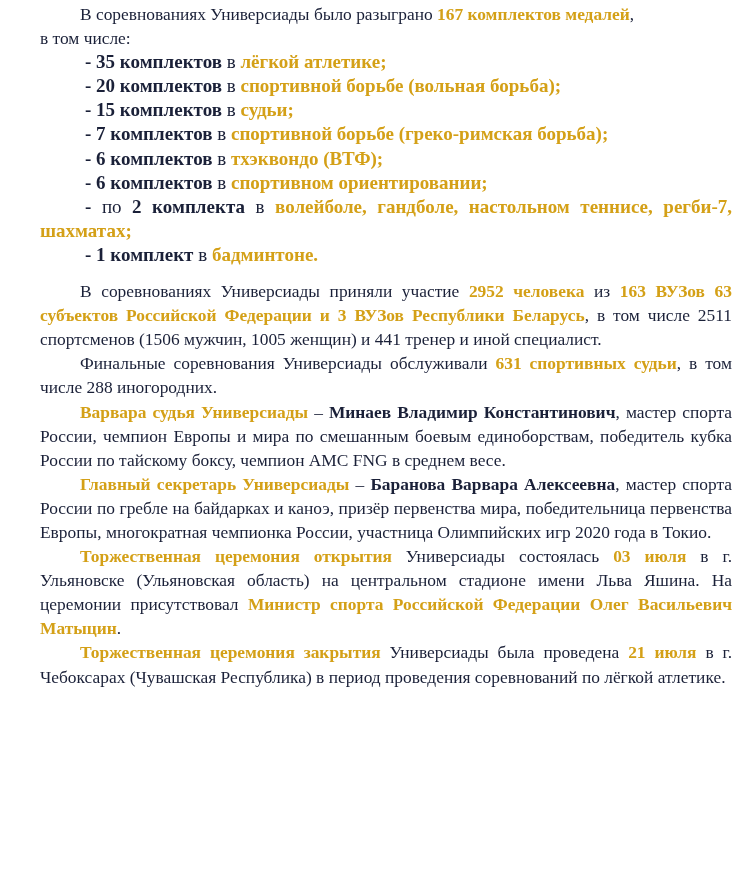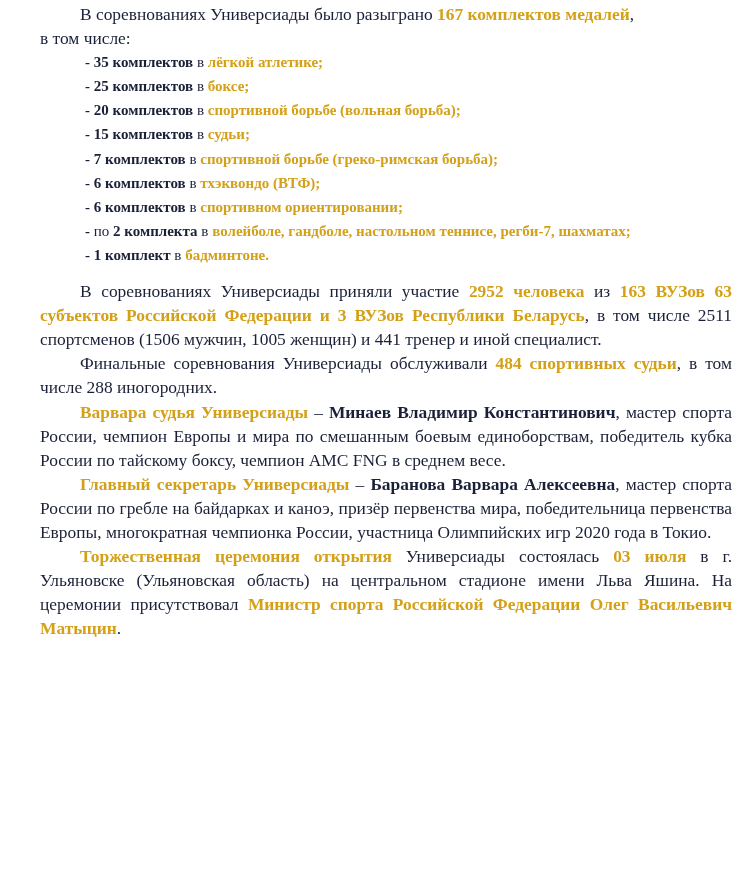--- a/index.html
+++ b/index.html
@@ -31,21 +31,21 @@
   }
   p.indent {
     text-indent: 40px;
   }
   .list {
     margin: 0;
     padding: 0;
     list-style: none;
   }
   .list li {
-    font-size: 15px;
+    font-size: 19px;
     line-height: 24.1px;
     text-align: justify;
     text-justify: inter-word;
     color: #1a2038;
     text-indent: 45px;
     margin: 0;
   }
   .gold {
     color: #d4a017;
     font-weight: bold;
@@ -60,36 +60,36 @@
 <body>
 
 <div class="page">
 
   <p class="indent"><span>В соревнованиях Универсиады было разыграно </span><span class="gold">167 комплектов медалей</span><span>,</span></p>
 
   <p>в том числе:</p>
 
   <ul class="list">
     <li><span class="bk">- </span><span class="bk">35 комплектов</span><span> в </span><span class="gold">лёгкой атлетике;</span></li>
-    <li><span class="bk">- </span><span class="bk">25 комплектов</span><span> в </span><span class="gold">боксе;</span></li>
     <li><span class="bk">- </span><span class="bk">20 комплектов</span><span> в </span><span class="gold">спортивной борьбе (вольная борьба);</span></li>
     <li><span class="bk">- </span><span class="bk">15 комплектов</span><span> в </span><span class="gold">судьи;</span></li>
     <li><span class="bk">- </span><span class="bk">7 комплектов</span><span> в </span><span class="gold">спортивной борьбе (греко-римская борьба);</span></li>
     <li><span class="bk">- </span><span class="bk">6 комплектов</span><span> в </span><span class="gold">тхэквондо (ВТФ);</span></li>
     <li><span class="bk">- </span><span class="bk">6 комплектов</span><span> в </span><span class="gold">спортивном ориентировании;</span></li>
     <li><span class="bk">- </span><span>по </span><span class="bk">2 комплекта</span><span> в </span><span class="gold">волейболе, гандболе, настольном теннисе, регби-7, шахматах;</span></li>
     <li><span class="bk">- </span><span class="bk">1 комплект</span><span> в </span><span class="gold">бадминтоне.</span></li>
   </ul>
 
   <div class="spacer-md"></div>
 
   <p class="indent"><span>В соревнованиях Универсиады приняли участие </span><span class="gold">2952 человека</span><span> из </span><span class="gold">163 ВУЗов 63 субъектов Российской Федерации и 3 ВУЗов Республики Беларусь</span><span>, в том числе 2511 спортсменов (1506 мужчин, 1005 женщин) и 441 тренер и иной специалист.</span></p>
 
-  <p class="indent"><span>Финальные соревнования Универсиады обслуживали </span><span class="gold">484 спортивных судьи</span><span>, в том числе 288 иногородних.</span></p>
+  <p class="indent"><span>Финальные соревнования Универсиады обслуживали </span><span class="gold">631 спортивных судьи</span><span>, в том числе 288 иногородних.</span></p>
 
   <p class="indent"><span class="gold">Варвара судья Универсиады</span><span> – </span><span class="bk">Минаев Владимир Константинович</span><span>, мастер спорта России, чемпион Европы и мира по смешанным боевым единоборствам, победитель кубка России по тайскому боксу, чемпион AMC FNG в среднем весе.</span></p>
 
   <p class="indent"><span class="gold">Главный секретарь Универсиады</span><span> – </span><span class="bk">Баранова Варвара Алексеевна</span><span>, мастер спорта России по гребле на байдарках и каноэ, призёр первенства мира, победительница первенства Европы, многократная чемпионка России, участница Олимпийских игр 2020 года в Токио.</span></p>
 
   <p class="indent"><span class="gold">Торжественная церемония открытия</span><span> Универсиады состоялась </span><span class="gold">03 июля</span><span> в г. Ульяновске (Ульяновская область) на центральном стадионе имени Льва Яшина. На церемонии присутствовал </span><span class="gold">Министр спорта Российской Федерации Олег Васильевич Матыцин</span><span>.</span></p>
 
+  <p class="indent"><span class="gold">Торжественная церемония закрытия</span><span> Универсиады была проведена </span><span class="gold">21 июля</span><span> в г. Чебоксарах (Чувашская Республика) в период проведения соревнований по лёгкой атлетике.</span></p>
 
 </div>
 
 </body></html>

